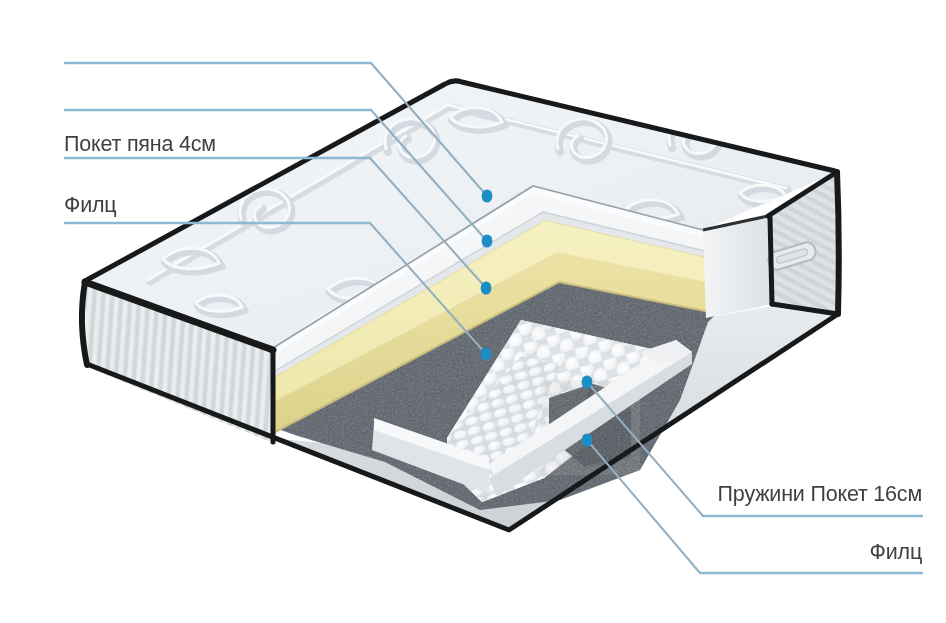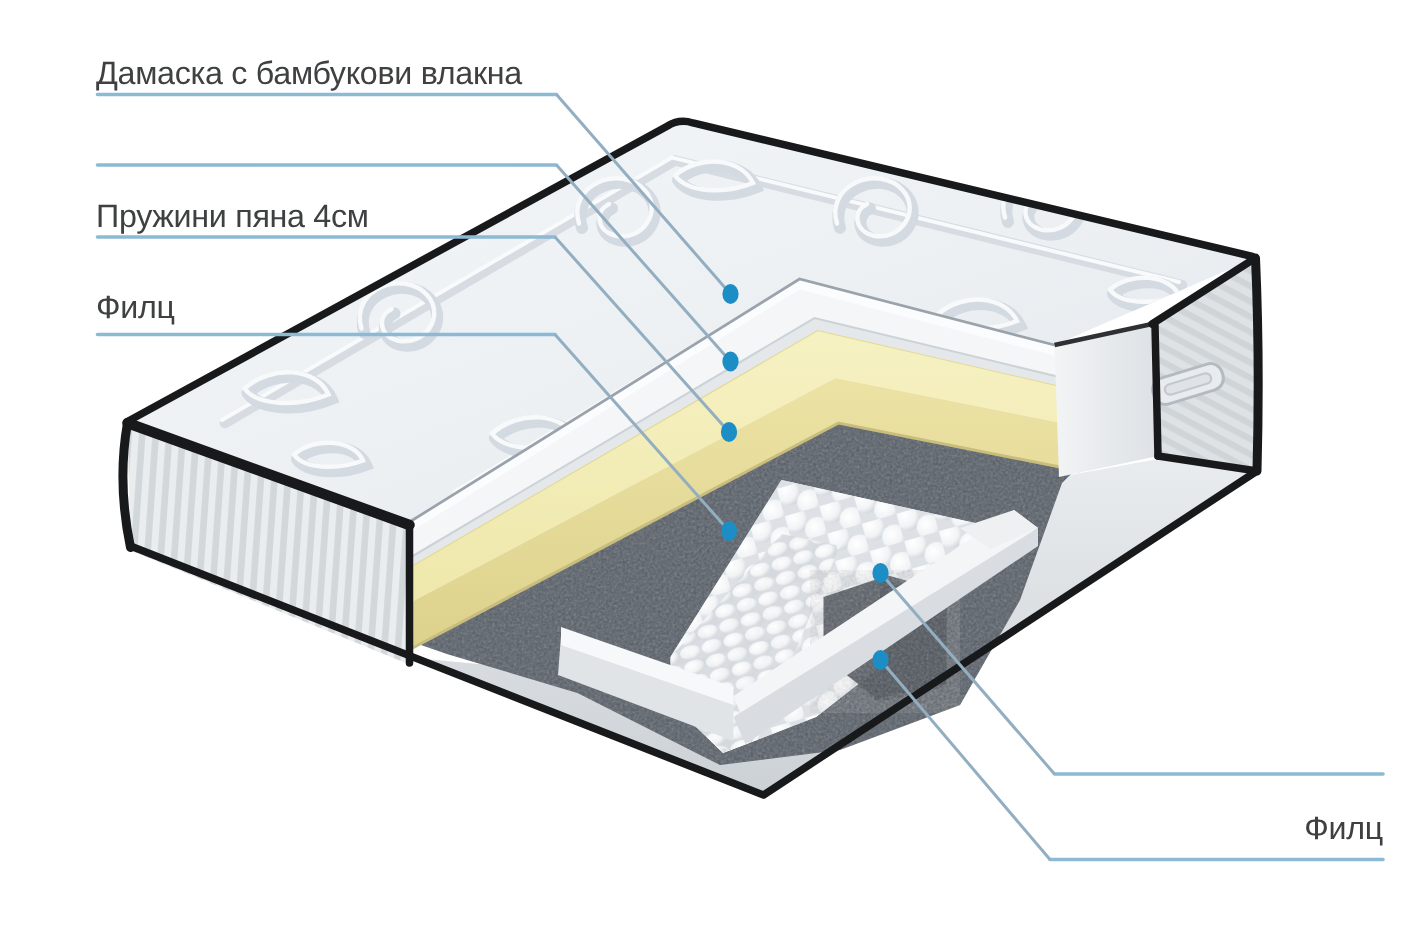--- a/index.html
+++ b/index.html
@@ -236,22 +236,22 @@
         <ellipse cx="487" cy="196" rx="5.4" ry="6.6"></ellipse>
         <ellipse cx="487" cy="241" rx="5.4" ry="6.6"></ellipse>
         <ellipse cx="486" cy="288" rx="5.4" ry="6.6"></ellipse>
         <ellipse cx="486" cy="354" rx="5.4" ry="6.6"></ellipse>
         <ellipse cx="587" cy="382" rx="5.4" ry="6.6"></ellipse>
         <ellipse cx="587" cy="440" rx="5.4" ry="6.6"></ellipse>
       </g>
     </g>
   </svg>
 
-  <div class="lbl" style="left:64px;top:38px;">Дамаска с бамбукови влакна</div>
-
-
-  <div class="lbl" style="left:64px;top:133px;">Пружини пяна 4см</div>
+
+
+  <div class="lbl" style="left:64px;top:133px;">Покет пяна 4см</div>
 
   <div class="lbl" style="left:64px;top:194px;">Филц</div>
 
+  <div class="lbl right" style="right:24px;top:483px;">Пружини Покет 16см</div>
 
   <div class="lbl right" style="right:24px;top:541px;">Филц</div>
 </div>
 
 </body></html>

